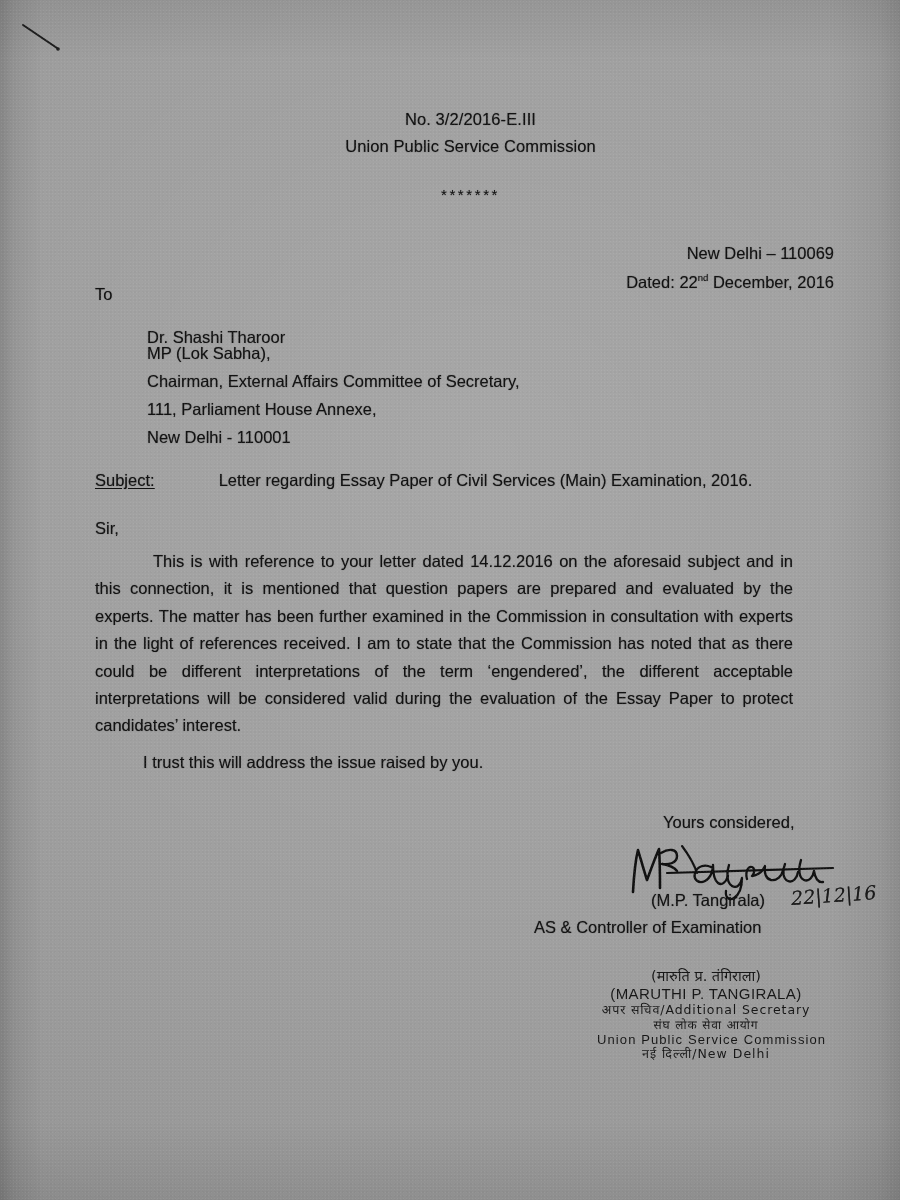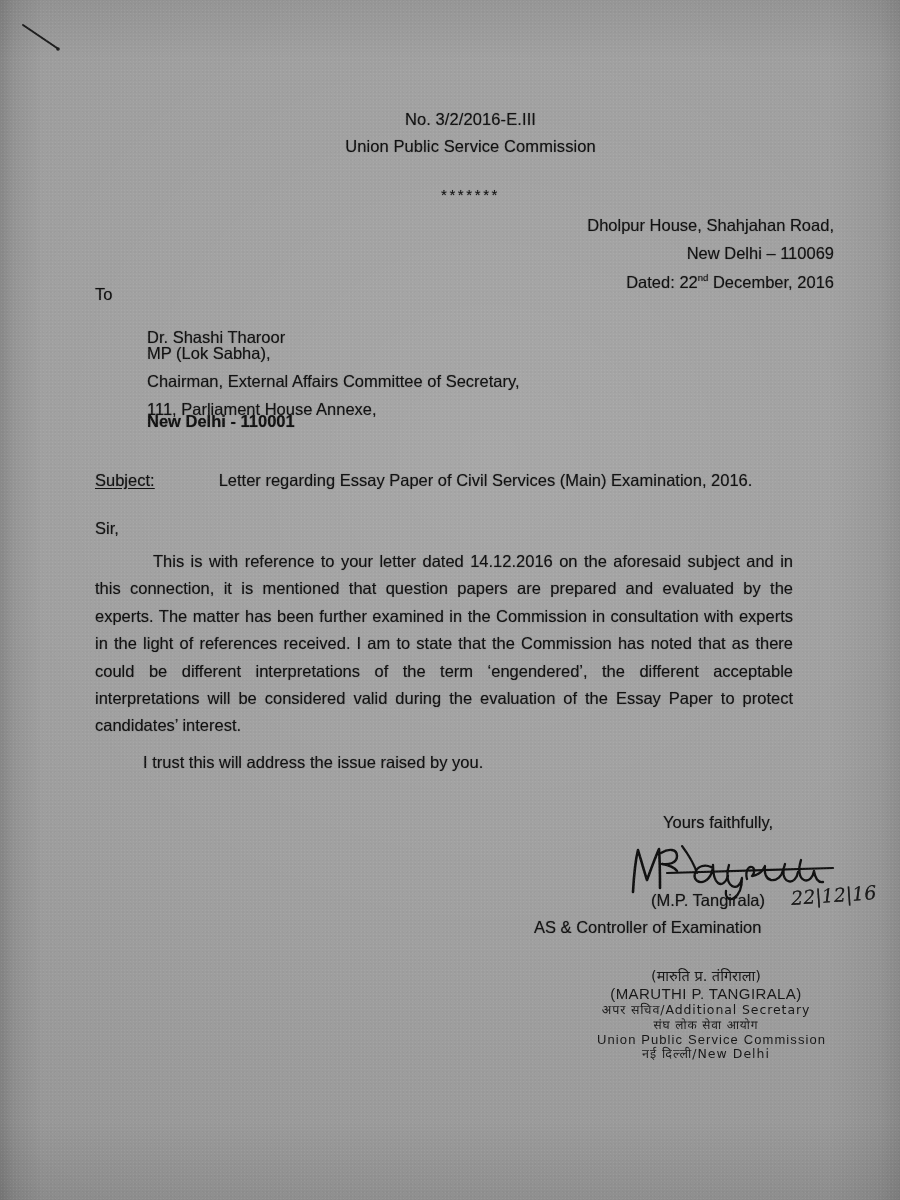--- a/index.html
+++ b/index.html
@@ -189,40 +189,39 @@
 
     <svg id="corner-mark" width="60" height="40" viewBox="0 0 60 40">
       <line x1="3" y1="3" x2="37" y2="26" stroke="#1d1d1d" stroke-width="2.1" stroke-linecap="round"></line>
       <circle cx="38" cy="27" r="1.8" fill="#1d1d1d"></circle>
     </svg>
 
     <div class="hdr" style="top:110px;">No. 3/2/2016-E.III</div>
     <div class="hdr" style="top:137px;">Union Public Service Commission</div>
     <div class="stars" style="top:186px;">*******</div>
 
-    <div class="right-line" style="top:216px;">Dholpur House, Shahjahan Road,</div>
     <div class="right-line" style="top:244px;">New Delhi – 110069</div>
     <div class="right-line" style="top:272px;"><span>Dated: 22</span><sup>nd</sup><span> December, 2016</span></div>
 
     <div class="plain" style="left:95px; top:285px;">To</div>
     <div class="addr" style="top:328px;">Dr. Shashi Tharoor</div>
     <div class="addr" style="top:344px;">MP (Lok Sabha),</div>
     <div class="addr" style="top:372px;">Chairman, External Affairs Committee of Secretary,</div>
     <div class="addr" style="top:400px;">111, Parliament House Annexe,</div>
-    <div class="addr" style="top:412px;font-weight:bold;">New Delhi - 110001</div>
+    <div class="addr" style="top:428px;">New Delhi - 110001</div>
 
     <div class="subject-row">
       <span class="lbl">Subject:</span><span class="val">Letter regarding Essay Paper of Civil Services (Main) Examination, 2016.</span>
     </div>
 
     <div class="plain" style="left:95px; top:519px;">Sir,</div>
     <div id="body-para">This is with reference to your letter dated 14.12.2016 on the aforesaid subject and in this connection, it is mentioned that question papers are prepared and evaluated by the experts. The matter has been further examined in the Commission in consultation with experts in the light of references received. I am to state that the Commission has noted that as there could be different interpretations of the term ‘engendered’, the different acceptable interpretations will be considered valid during the evaluation of the Essay Paper to protect candidates’ interest.</div>
     <div id="trust-line">I trust this will address the issue raised by you.</div>
 
-    <div id="yours">Yours faithfully,</div>
+    <div id="yours">Yours considered,</div>
 
     <svg id="signature" viewBox="0 0 230 62">
       <g fill="none" stroke="#111111" stroke-linecap="round" stroke-linejoin="round">
         <path d="M8,52 C9,34 11,18 13,10 C16,20 19,31 22,40 C26,29 30,18 34,9 C35,22 35,36 35,48" stroke-width="2.6"></path>
         <path d="M36,13 C44,8 52,9 52,16 C52,23 44,25 37,24 C43,25 49,27 52,31" stroke-width="2.4"></path>
         <path d="M57,6 C63,14 69,24 72,33" stroke-width="2.1"></path>
         <path d="M86,27 C80,24 72,26 70,33 C68,40 74,44 80,41 C86,38 88,30 88,25 C88,32 89,40 93,43 C97,46 101,42 103,36" stroke-width="2.3"></path>
         <path d="M104,25 C101,33 102,43 107,46 C112,49 116,44 117,38 C117,46 115,54 109,58 C104,61 100,57 101,51" stroke-width="2.3"></path>
         <path d="M122,39 C120,32 123,26 127,27 C130,28 130,33 127,36 C133,35 138,31 140,26 C139,33 141,39 146,40 C152,41 157,36 158,30" stroke-width="2.3"></path>
         <path d="M160,24 C157,31 158,39 163,41 C168,43 172,38 173,32" stroke-width="2.3"></path>

